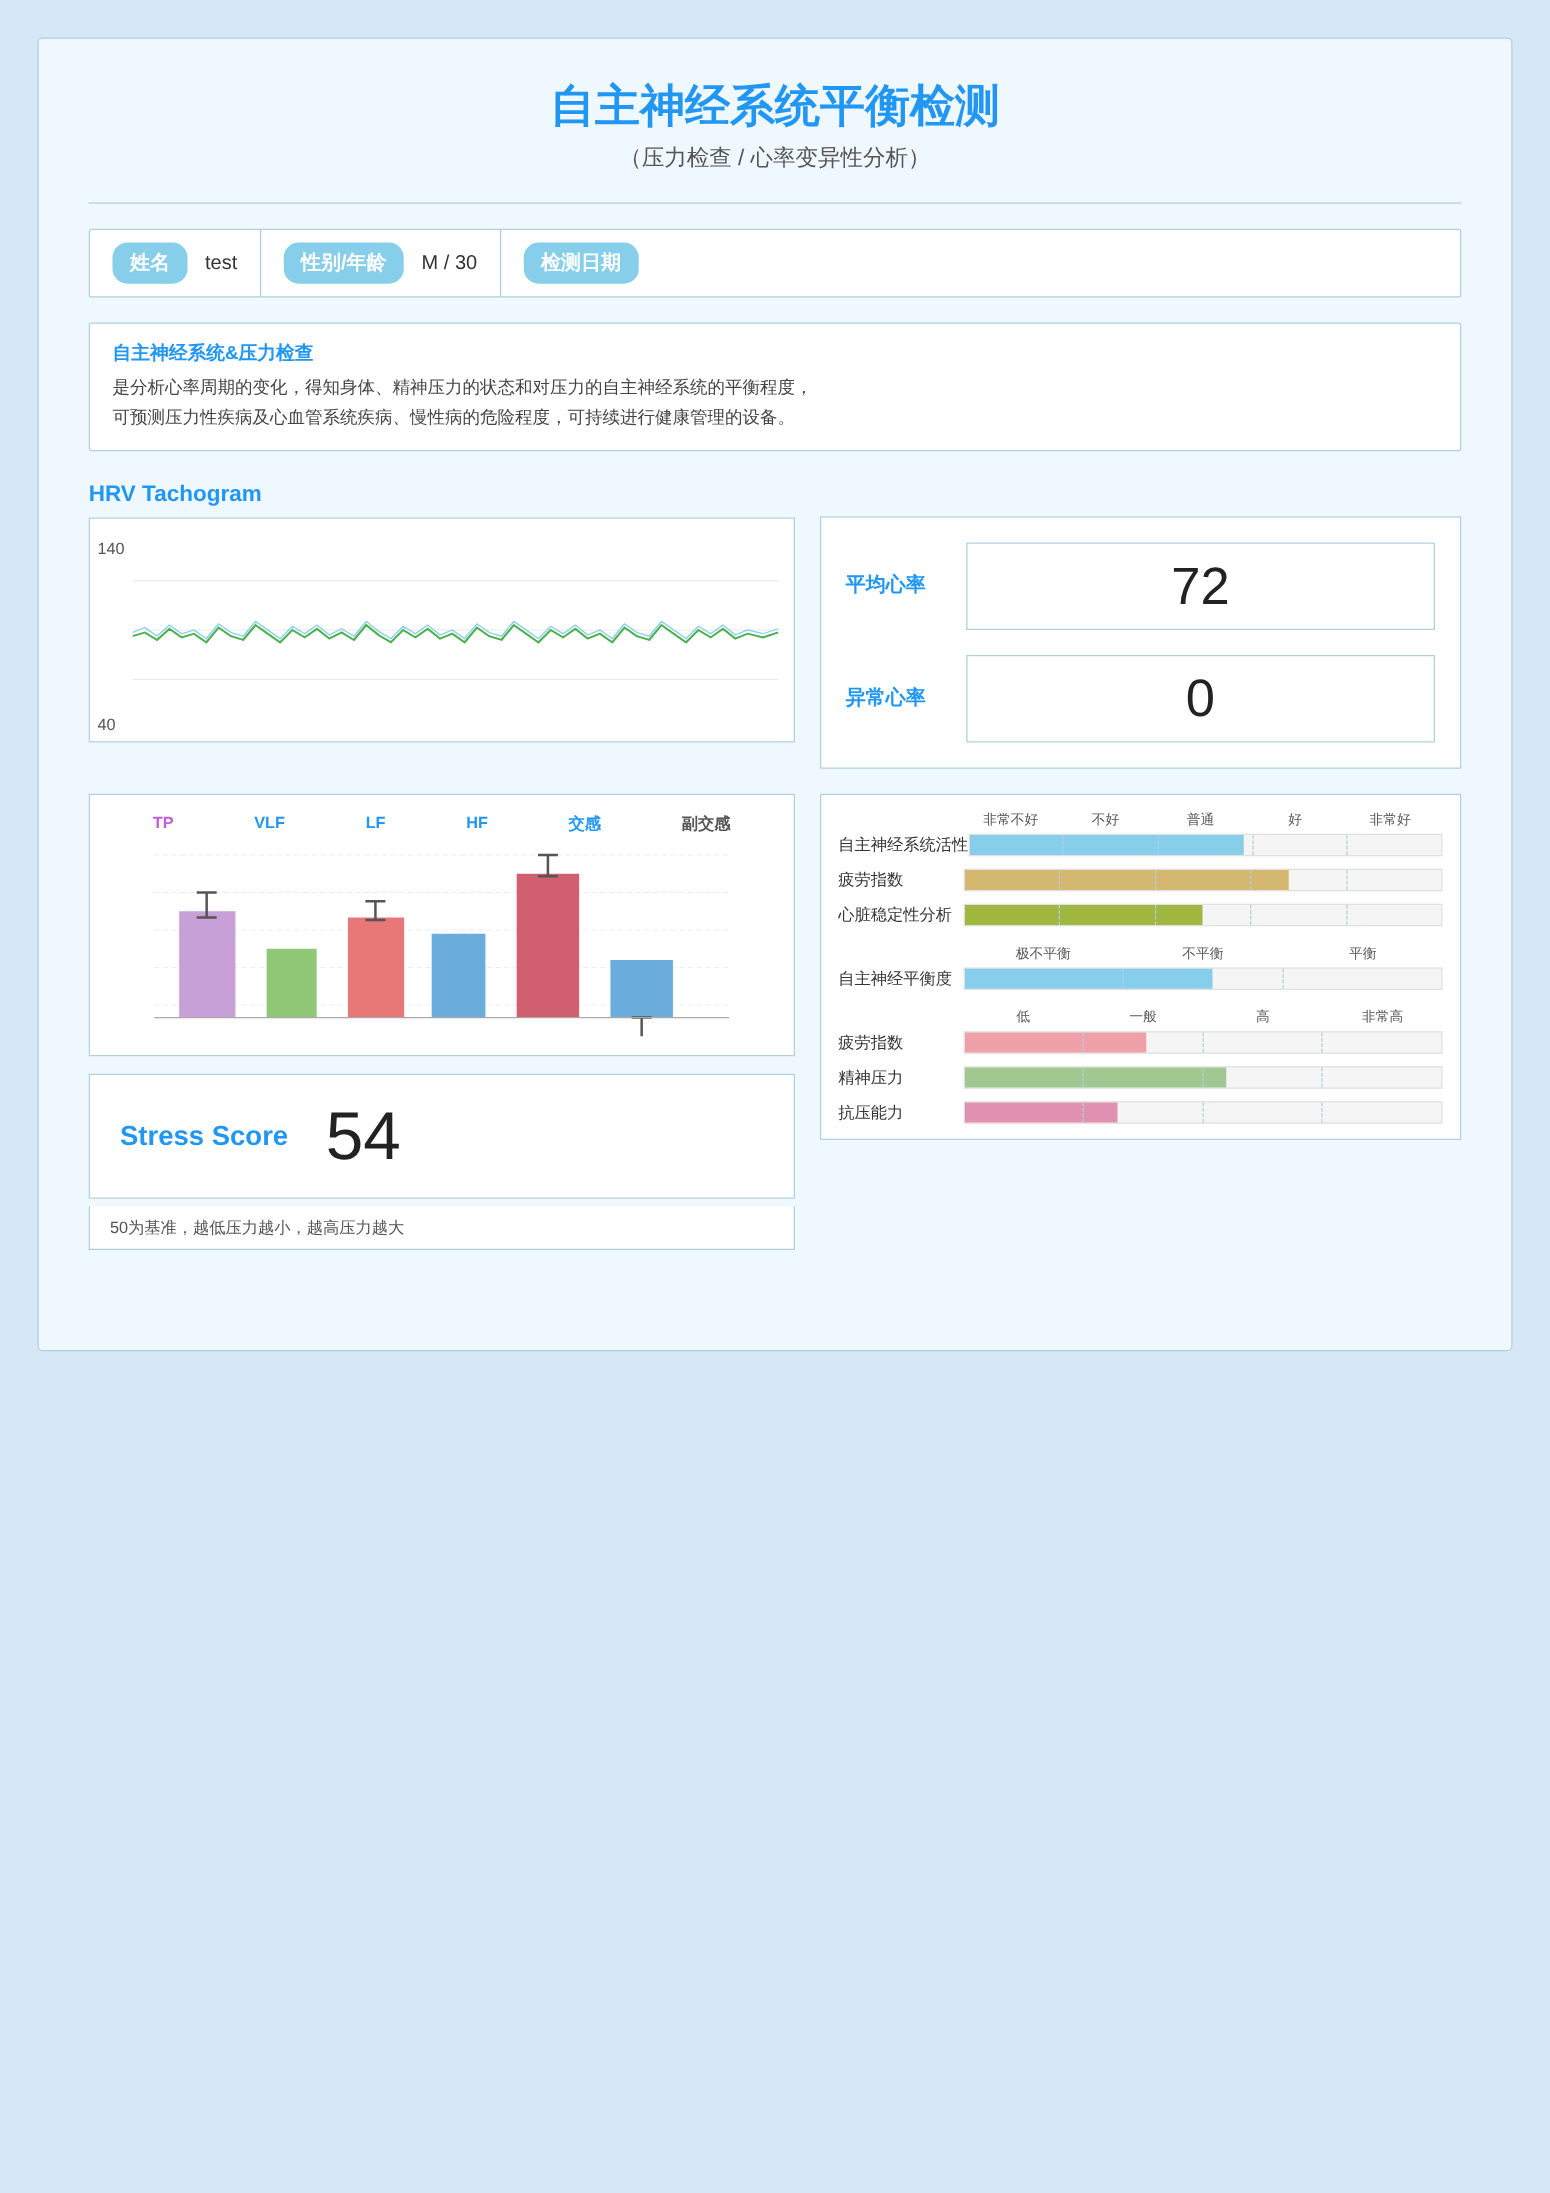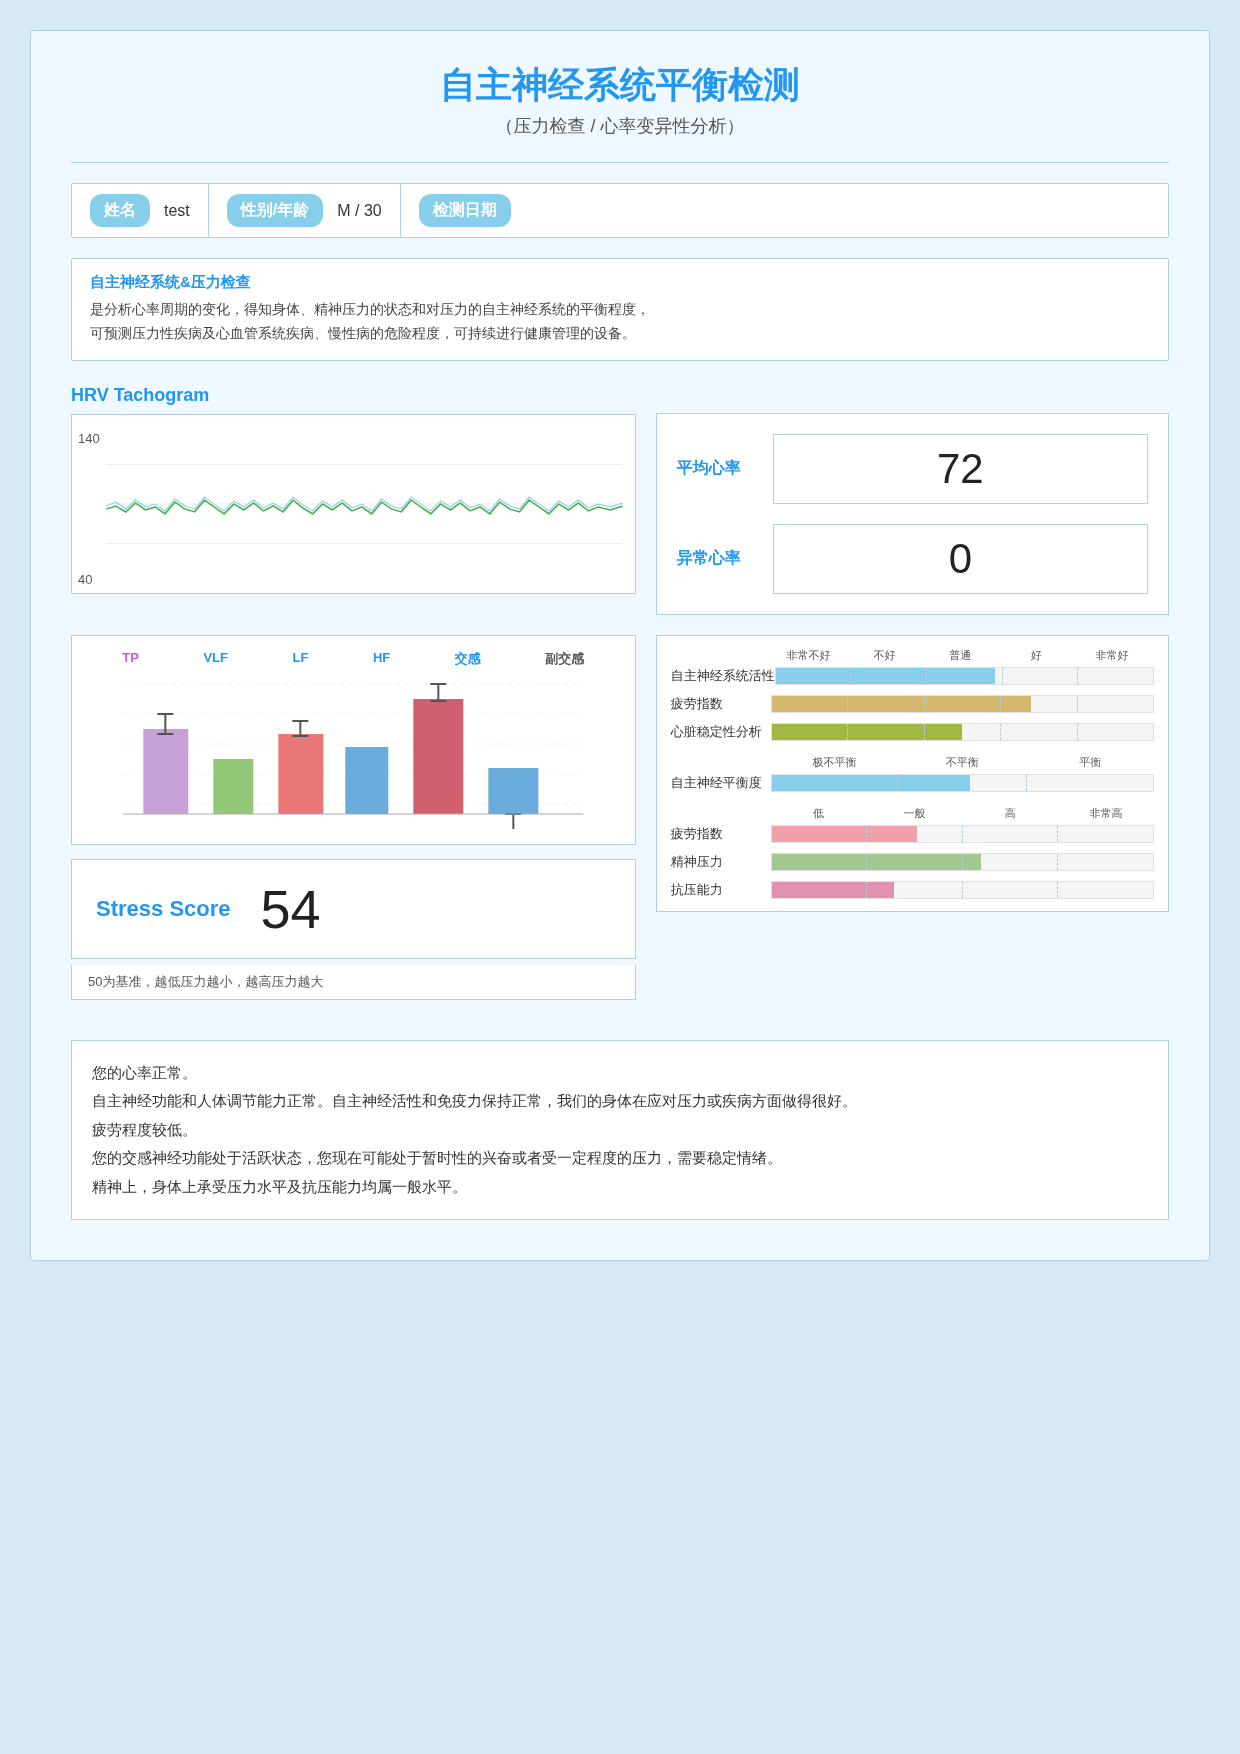--- a/index.html
+++ b/index.html
@@ -459,22 +459,15 @@
               <div style="flex:1;border-right:1px dashed #b0cfe0;"></div>
               <div style="flex:1;"></div>
             </div>
           </div>
         </div>
       </div>
     </div>
   </div>
 
   <div class="bottom-section">
-    <div class="comment-box">
-      <span>您的心率正常。</span><br>
-      <span>自主神经功能和人体调节能力正常。自主神经活性和免疫力保持正常，我们的身体在应对压力或疾病方面做得很好。</span><br>
-      <span>疲劳程度较低。</span><br>
-      <span>您的交感神经功能处于活跃状态，您现在可能处于暂时性的兴奋或者受一定程度的压力，需要稳定情绪。</span><br>
-      <span>精神上，身体上承受压力水平及抗压能力均属一般水平。</span>
-    </div>
   </div>
 
 </div>
 
 </body></html>

